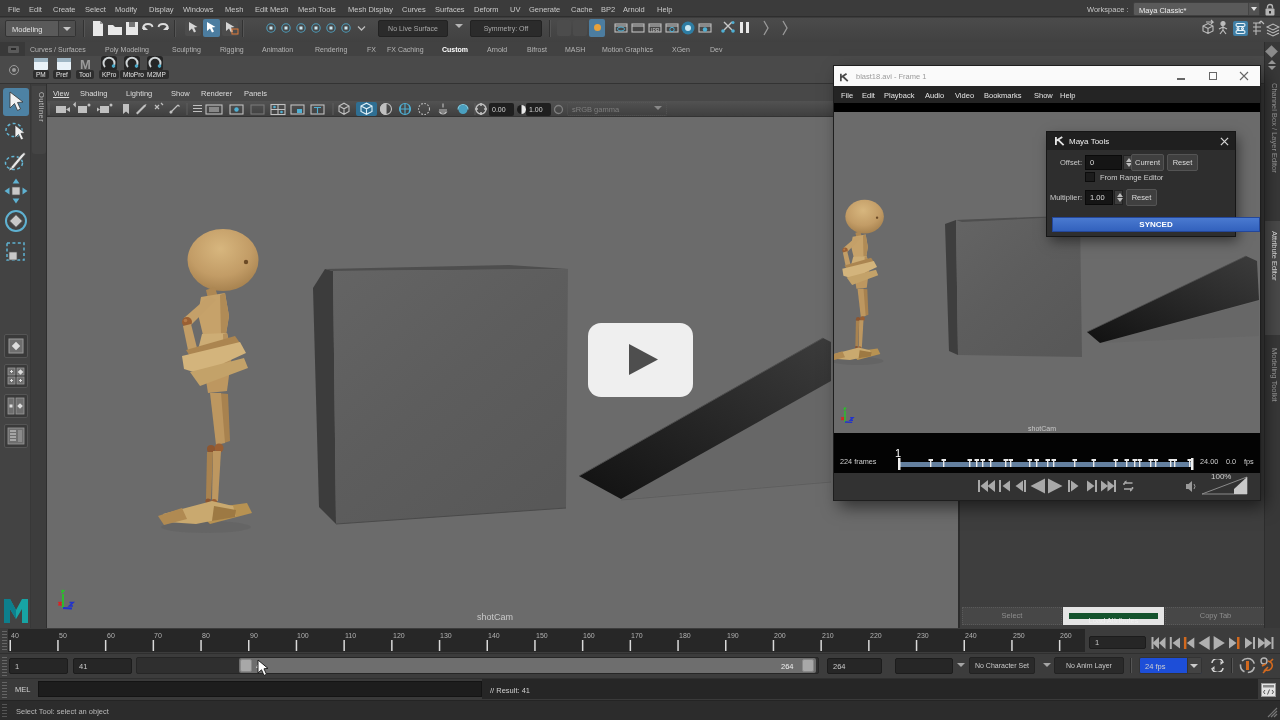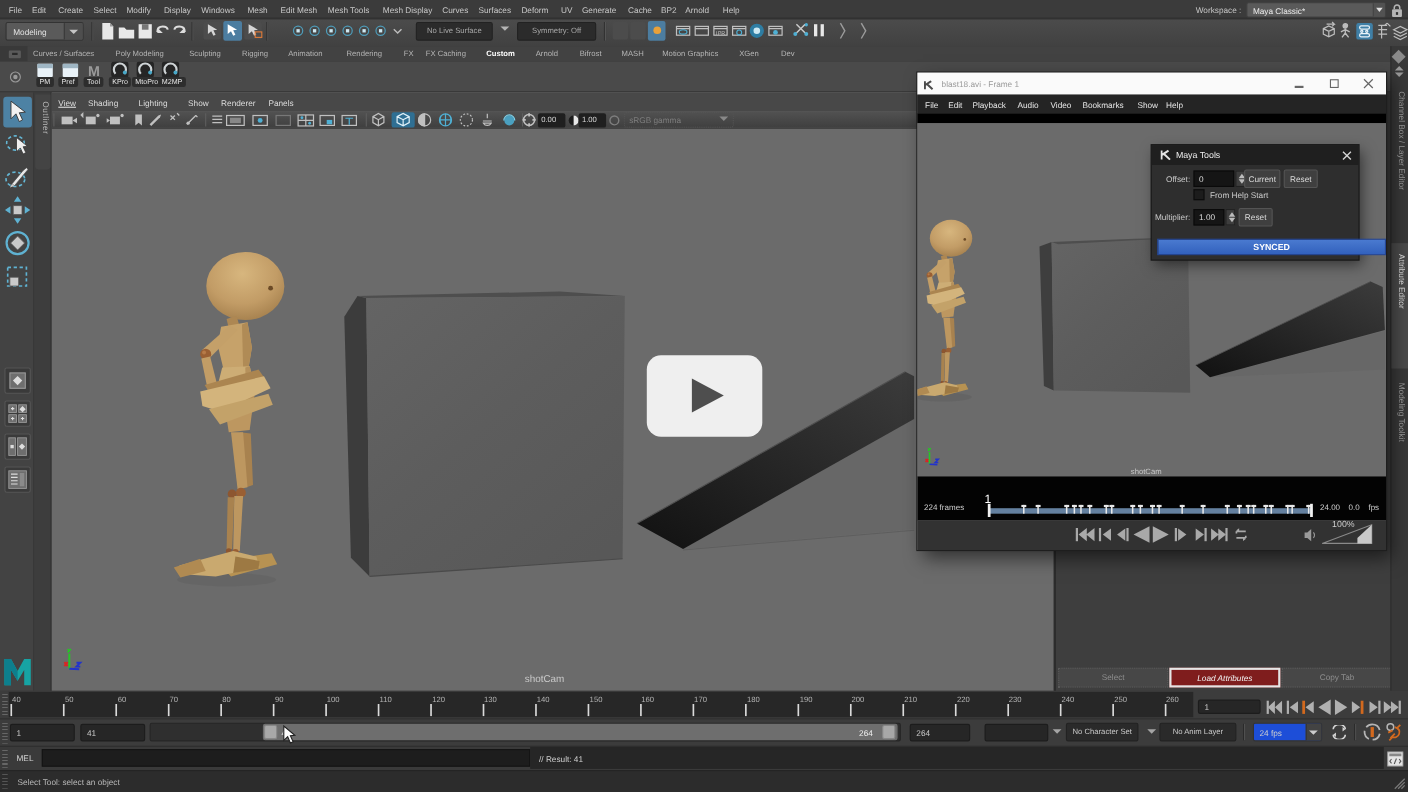--- a/index.html
+++ b/index.html
@@ -482,21 +482,21 @@
       <text x="495" y="620" font-size="9" fill="#c9c9c9" text-anchor="middle" font-family="Liberation Sans">shotCam</text>
 
       <rect x="588" y="323" width="105" height="74" rx="13" fill="#efefef"></rect>
       <polygon points="629,344 658,359.5 629,375" fill="#4e4e4e"></polygon>
     </svg>
   </div>
 
   <div class="abs" style="left:958px;top:84px;width:306px;height:544px;background:#3e3e3e;border-left:2px solid #2c2c2c;"></div>
   <div id="rightpanel">
     <div class="abs" style="left:962px;top:607px;width:100px;height:18px;background:#474747;border:1px dotted #5a5a5a;color:#8e8e8e;font-size:7.5px;text-align:center;line-height:16px;">Select</div>
-    <div class="abs" style="left:1063px;top:607px;width:101px;height:18px;background:#7f1d1d;border:2px solid #e5e5e5;color:#f0f0f0;font-size:7.5px;text-align:center;line-height:16px;font-style:italic;">Load Attributes</div>
+    <div class="abs" style="left:1063px;top:607px;width:101px;height:18px;background:#14532d;border:6px solid #e5e5e5;color:#f0f0f0;font-size:7.5px;text-align:center;line-height:16px;">Load Attributes</div>
     <div class="abs" style="left:1165px;top:607px;width:101px;height:18px;background:#474747;border:1px dotted #5a5a5a;color:#8e8e8e;font-size:7.5px;text-align:center;line-height:16px;">Copy Tab</div>
   </div>
 
   <div class="abs" style="left:1264px;top:42px;width:16px;height:586px;background:#383838;border-left:1px solid #2d2d2d;"></div>
   <div id="righttabs">
     <div class="abs" style="left:1267px;top:47px;width:9px;height:9px;background:#8a8a8a;transform:rotate(45deg);"></div>
     <div class="abs" style="left:1268px;top:60px;width:0;height:0;border-left:4px solid transparent;border-right:4px solid transparent;border-bottom:4px solid #999;"></div>
     <div class="abs" style="left:1268px;top:66px;width:0;height:0;border-left:4px solid transparent;border-right:4px solid transparent;border-top:4px solid #999;"></div>
     <div class="abs" style="left:1265px;top:221px;width:15px;height:114px;background:#4a4a4a;"></div>
     <div class="vtext" style="left:1266px;top:83px;width:13px;color:#9a9a9a;font-size:7.5px;">Channel Box / Layer Editor</div>
@@ -653,21 +653,21 @@
     <span class="t" style="left:0px;top:26px;width:35px;font-size:7.5px;color:#c9c9c9;text-align:right;">Offset:</span>
     <div class="abs" style="left:38px;top:23px;width:37px;height:15px;background:#151515;border:1px solid #0a0a0a;color:#dedede;font-size:7.5px;line-height:13px;padding-left:4px;">0</div>
     <div class="abs" style="left:76px;top:23px;width:9px;height:15px;background:#3d3d3d;border:1px solid #222;">
       <div style="position:absolute;left:1.5px;top:2px;width:0;height:0;border-left:3px solid transparent;border-right:3px solid transparent;border-bottom:4px solid #bbb;"></div>
       <div style="position:absolute;left:1.5px;bottom:2px;width:0;height:0;border-left:3px solid transparent;border-right:3px solid transparent;border-top:4px solid #bbb;"></div>
     </div>
     <div class="abs" style="left:84px;top:22px;width:33px;height:17px;background:#3f3f3f;border:1px solid #545454;border-radius:2px;color:#dcdcdc;font-size:7.5px;text-align:center;line-height:15px;">Current</div>
     <div class="abs" style="left:120px;top:22px;width:31px;height:17px;background:#3f3f3f;border:1px solid #545454;border-radius:2px;color:#dcdcdc;font-size:7.5px;text-align:center;line-height:15px;">Reset</div>
 
     <div class="abs" style="left:38px;top:40px;width:10px;height:10px;background:#1c1c1c;border:1px solid #0c0c0c;"></div>
-    <span class="t" style="left:53px;top:41px;font-size:7.5px;color:#cccccc;">From Help Start</span>
+    <span class="t" style="left:53px;top:41px;font-size:7.5px;color:#cccccc;">From Range Editor</span>
 
     <span class="t" style="left:0px;top:61px;width:35px;font-size:7.5px;color:#c9c9c9;text-align:right;">Multiplier:</span>
     <div class="abs" style="left:38px;top:58px;width:28px;height:15px;background:#151515;border:1px solid #0a0a0a;color:#dedede;font-size:7.5px;line-height:13px;padding-left:4px;">1.00</div>
     <div class="abs" style="left:67px;top:58px;width:9px;height:15px;background:#3d3d3d;border:1px solid #222;">
       <div style="position:absolute;left:1.5px;top:2px;width:0;height:0;border-left:3px solid transparent;border-right:3px solid transparent;border-bottom:4px solid #bbb;"></div>
       <div style="position:absolute;left:1.5px;bottom:2px;width:0;height:0;border-left:3px solid transparent;border-right:3px solid transparent;border-top:4px solid #bbb;"></div>
     </div>
     <div class="abs" style="left:79px;top:57px;width:31px;height:17px;background:#3f3f3f;border:1px solid #545454;border-radius:2px;color:#dcdcdc;font-size:7.5px;text-align:center;line-height:15px;">Reset</div>
 
     <div class="abs" style="left:5px;top:85px;width:208px;height:15px;background:linear-gradient(#4a7ad0,#3261bd);border:1px solid #24479a;color:#ffffff;font-weight:bold;font-size:8px;text-align:center;line-height:14px;">SYNCED</div>

